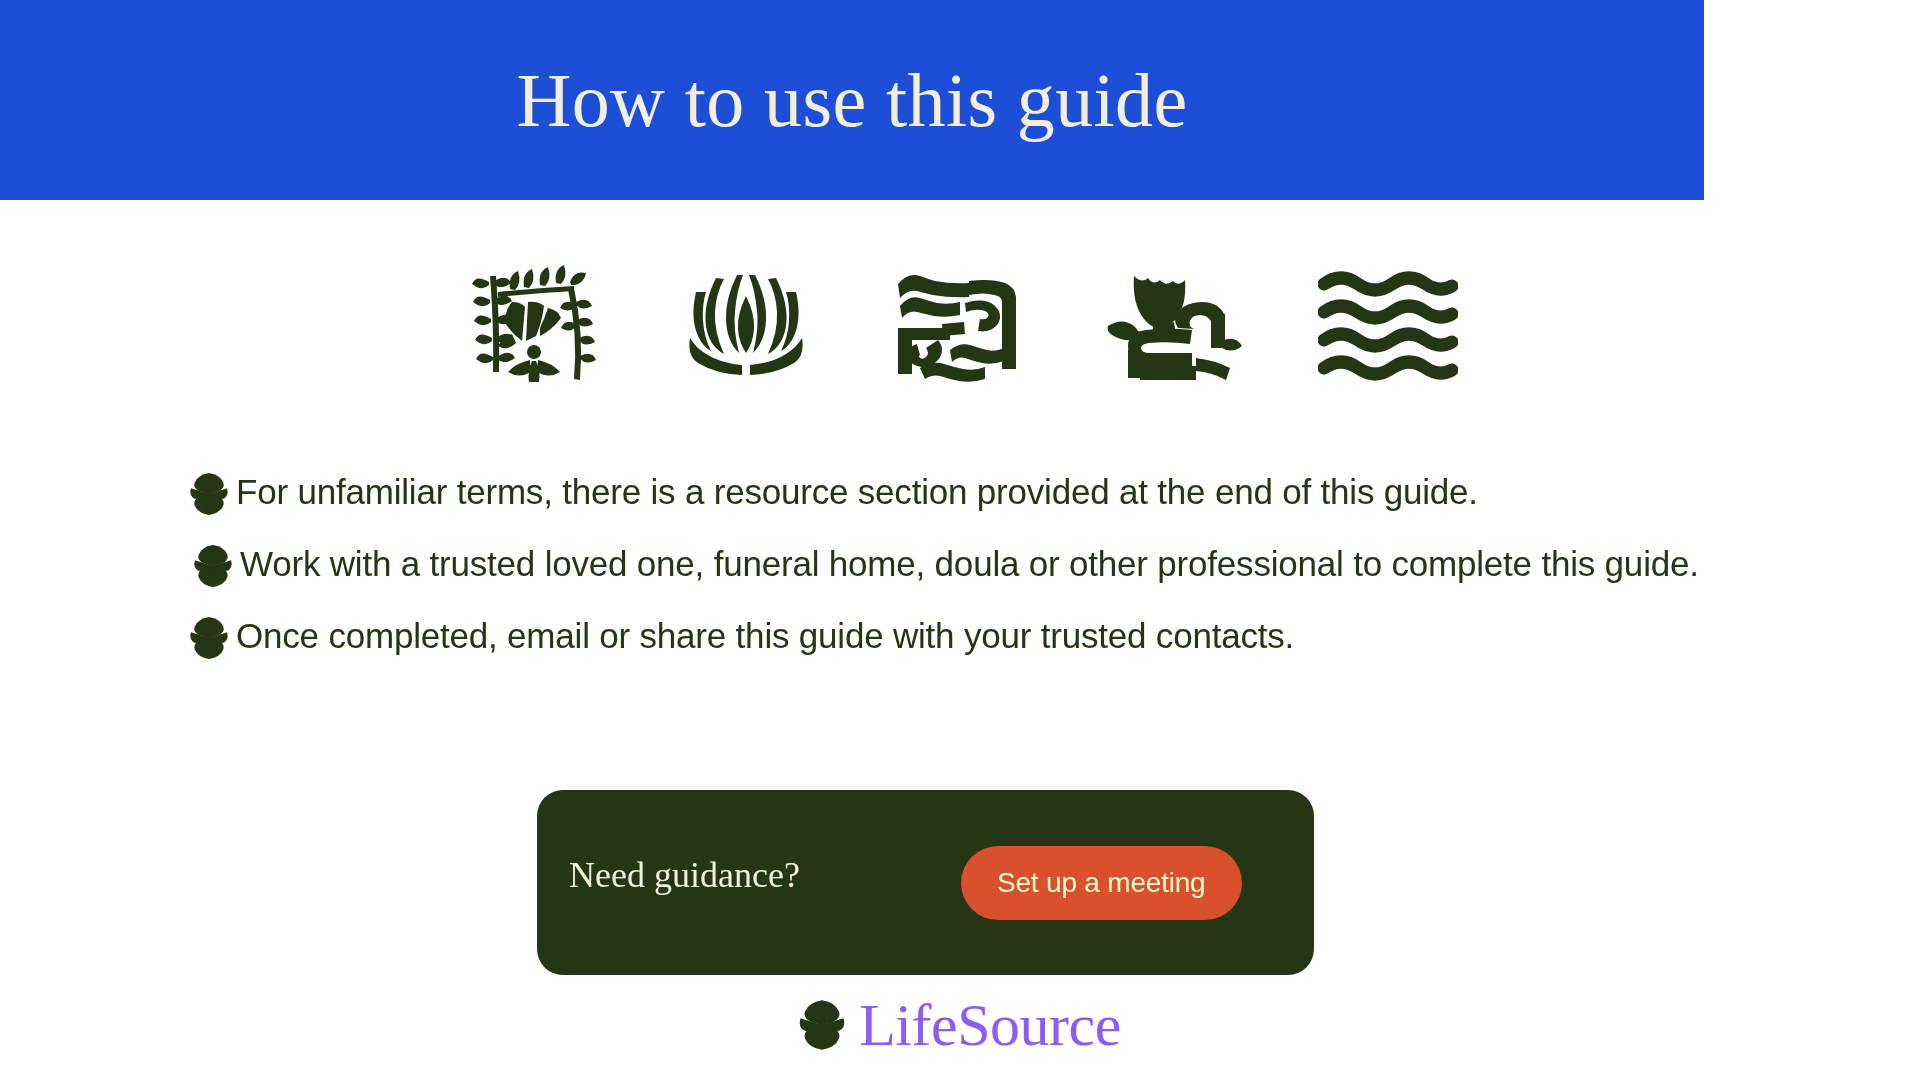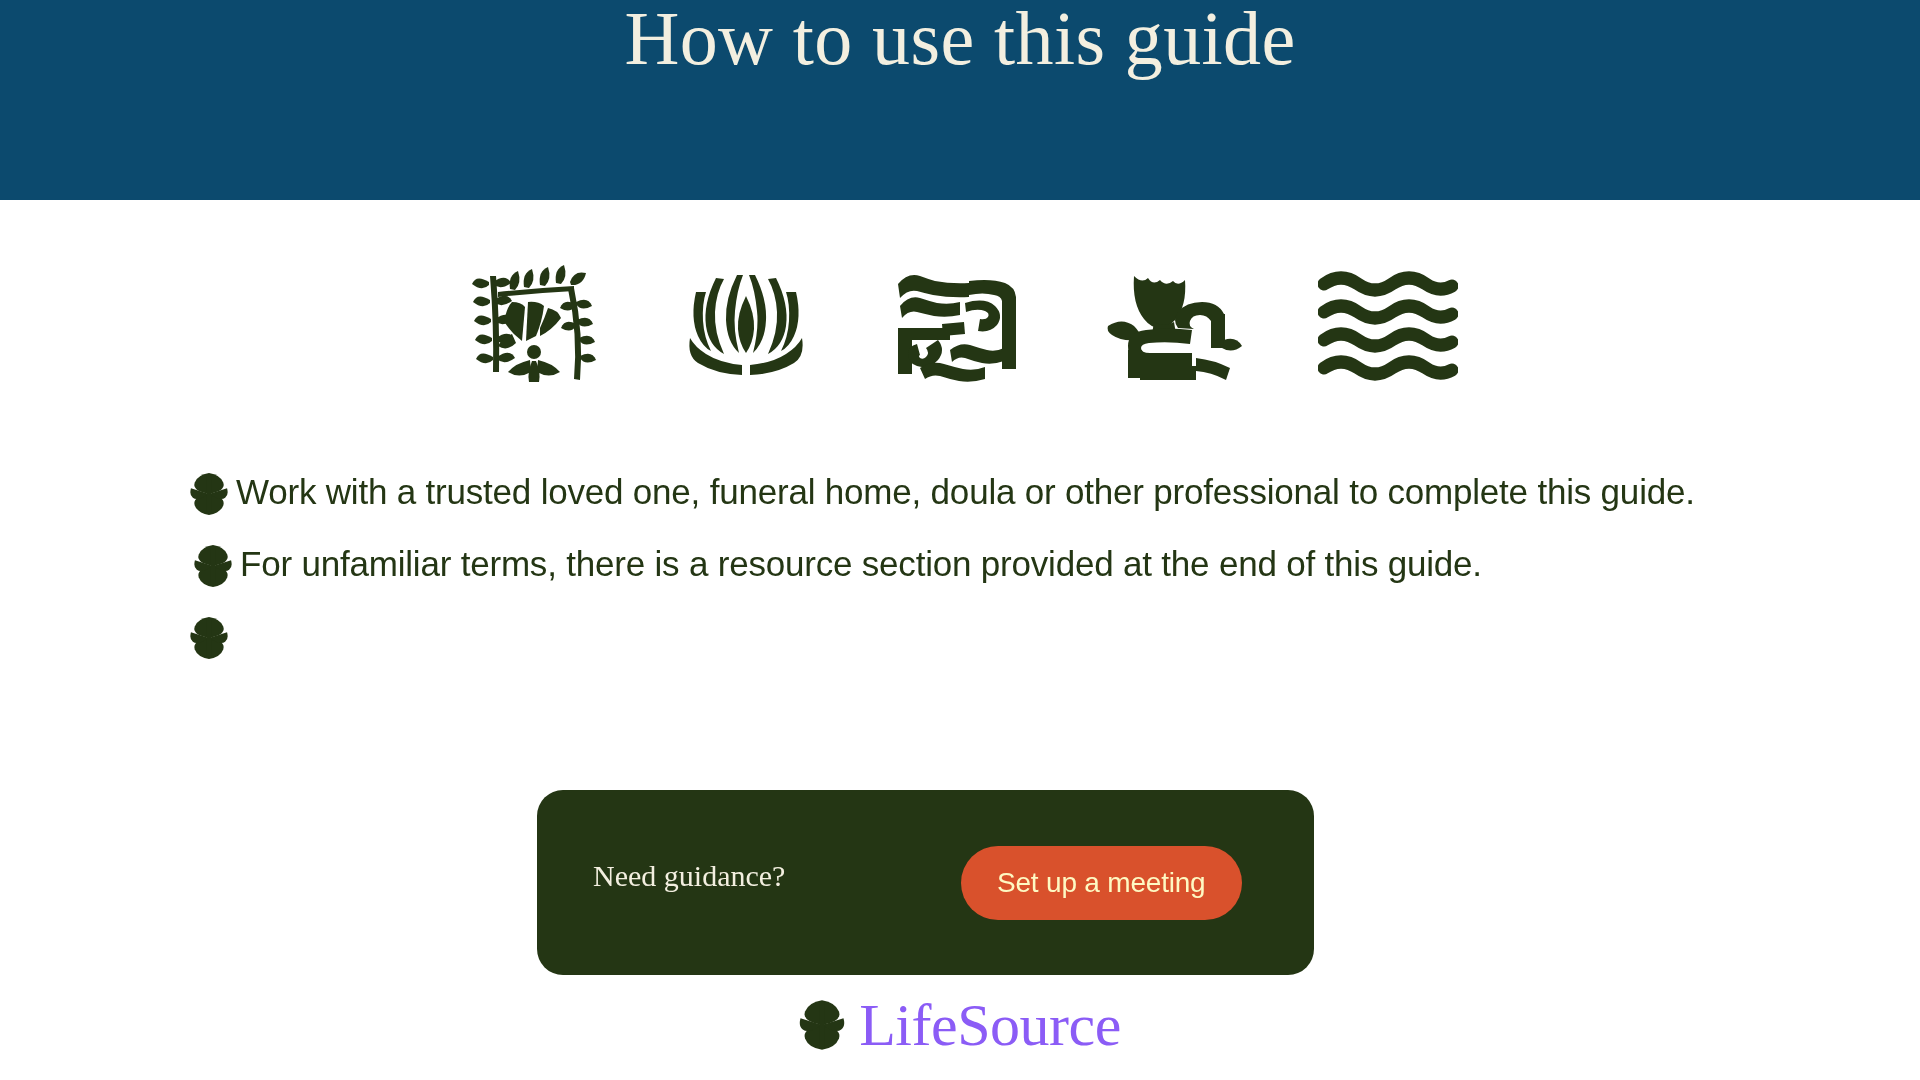--- a/index.html
+++ b/index.html
@@ -17,24 +17,25 @@
     width: 1920px;
     height: 1080px;
     background: #ffffff;
   }
 
   
   .header-band {
     position: absolute;
     top: 0;
     left: 0;
-    width: 1920px;
+    width: 1704px;
     height: 200px;
-    background: #0c4a6e;
-    display: flex;
+    background: #1d4ed8;
+    display: flex;
+    align-items: center;
     justify-content: center;
   }
 
   .page-title {
     font-family: "Liberation Serif", serif;
     font-size: 76px;
     line-height: 1;
     color: #F3EFE0;
     letter-spacing: 0.4px;
     font-weight: 400;
@@ -105,26 +106,25 @@
     border-radius: 26px;
     padding: 28px 36px 28px 32px;
     display: flex;
     align-items: center;
   }
 
   .cta-left { width: 370px; flex: 0 0 auto; }
 
   .cta-heading {
     font-family: "Liberation Serif", serif;
-    font-size: 30px;
+    font-size: 36px;
     line-height: 1.1;
     color: #F3EFE0;
     margin-bottom: 14px;
     font-weight: 400;
-    margin-left: 24px;
   }
 
   .cta-body {
     font-family: "Liberation Sans", sans-serif;
     font-size: 21px;
     line-height: 26px;
     color: #F3EFE0;
     letter-spacing: -0.1px;
   }
 
@@ -306,50 +306,51 @@
         <svg viewBox="0 0 40 46" xmlns="http://www.w3.org/2000/svg" fill="#243614">
           <path d="M20 23 L20 1 q-12 2-15 10 q-3 9 15 12z"></path>
           <path d="M20 23 L20 1 q12 2 15 10 q3 9-15 12z"></path>
           <path d="M20 23 L20 45 q-12-2-15-10 q-3-9 15-12z"></path>
           <path d="M20 23 L20 45 q12-2 15-10 q3-9-15-12z"></path>
           <path d="M20 23 L1 17 q-2 7 2 10 q5 4 17-4z"></path>
           <path d="M20 23 L39 17 q2 7-2 10 q-5 4-17-4z"></path>
           <rect x="17.5" y="2" width="5" height="42"></rect>
         </svg>
       </span>
-      <span class="bullet-text">Work with a trusted loved one, funeral home, doula or other professional to complete this guide.</span>
+      <span class="bullet-text">For unfamiliar terms, there is a resource section provided at the end of this guide.</span>
     </div>
 
     <div class="bullet-item">
       <span class="bullet-mark">
         <svg viewBox="0 0 40 46" xmlns="http://www.w3.org/2000/svg" fill="#243614">
           <path d="M20 23 L20 1 q-12 2-15 10 q-3 9 15 12z"></path>
           <path d="M20 23 L20 1 q12 2 15 10 q3 9-15 12z"></path>
           <path d="M20 23 L20 45 q-12-2-15-10 q-3-9 15-12z"></path>
           <path d="M20 23 L20 45 q12-2 15-10 q3-9-15-12z"></path>
           <path d="M20 23 L1 17 q-2 7 2 10 q5 4 17-4z"></path>
           <path d="M20 23 L39 17 q2 7-2 10 q-5 4-17-4z"></path>
           <rect x="17.5" y="2" width="5" height="42"></rect>
         </svg>
       </span>
-      <span class="bullet-text">For unfamiliar terms, there is a resource section provided at the end of this guide.</span>
+      <span class="bullet-text">Work with a trusted loved one, funeral home, doula or other professional to complete this guide.</span>
     </div>
 
     <div class="bullet-item">
       <span class="bullet-mark">
         <svg viewBox="0 0 40 46" xmlns="http://www.w3.org/2000/svg" fill="#243614">
           <path d="M20 23 L20 1 q-12 2-15 10 q-3 9 15 12z"></path>
           <path d="M20 23 L20 1 q12 2 15 10 q3 9-15 12z"></path>
           <path d="M20 23 L20 45 q-12-2-15-10 q-3-9 15-12z"></path>
           <path d="M20 23 L20 45 q12-2 15-10 q3-9-15-12z"></path>
           <path d="M20 23 L1 17 q-2 7 2 10 q5 4 17-4z"></path>
           <path d="M20 23 L39 17 q2 7-2 10 q-5 4-17-4z"></path>
           <rect x="17.5" y="2" width="5" height="42"></rect>
         </svg>
       </span>
+      <span class="bullet-text">Once completed, email or share this guide with your trusted contacts.</span>
     </div>
 
   </div>
 
   <div class="cta-card">
     <div class="cta-left">
       <div class="cta-heading">Need guidance?</div>
     </div>
     <button class="cta-button">Set up a meeting</button>
   </div>

